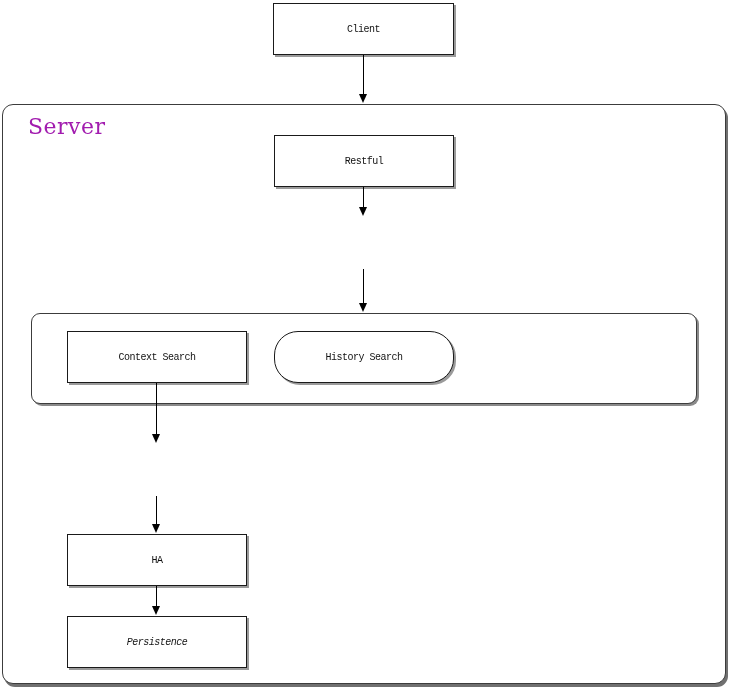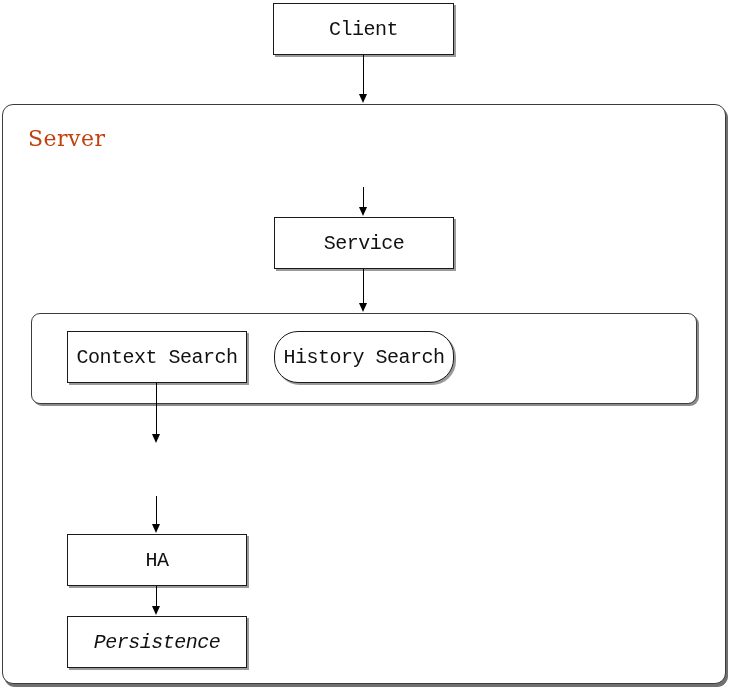--- a/index.html
+++ b/index.html
@@ -16,21 +16,21 @@
     position: absolute;
     width: 180px;
     height: 52px;
     box-sizing: border-box;
     background: #ffffff;
     border: 1px solid #1a1a1a;
     box-shadow: 2px 2px 0 0 #9a9a9a;
     display: flex;
     align-items: center;
     justify-content: center;
-    font-size: 20px;
+    font-size: 10px;
     letter-spacing: -0.5px;
     color: #111111;
     white-space: nowrap;
     z-index: 3;
   }
   
   .group {
     position: absolute;
     box-sizing: border-box;
     background: #ffffff;
@@ -45,24 +45,24 @@
   }
   .inner-group {
     left: 31px; top: 313px;
     width: 666px; height: 91px;
     border-radius: 9px;
     box-shadow: 2px 2px 0 0 #8a8a8a;
     z-index: 2;
   }
   .server-title {
     position: absolute;
-    left: 28px; top: 126px;
+    left: 28px; top: 114px;
     font-family: "DejaVu Serif", "Liberation Serif", serif;
     font-size: 22px;
-    color: #c2410c;
+    color: #a21caf;
     z-index: 4;
     letter-spacing: 0.5px;
   }
   
   .arrow {
     position: absolute;
     width: 9px;
     z-index: 5;
   }
   .arrow::before {
@@ -97,21 +97,21 @@
 
 <div class="canvas">
 
   <div class="node pos-client">Client</div>
 
   <div class="group server-group"></div>
   <div class="server-title">Server</div>
 
   <div class="group inner-group"></div>
 
-  <div class="node pos-service">Service</div>
+  <div class="node pos-restful">Restful</div>
   <div class="node pos-context-search">Context Search</div>
   <div class="node pos-history-search">History Search</div>
   <div class="node pos-ha">HA</div>
   <div class="node pos-persistence">Persistence</div>
 
   <div class="arrow" style="left:359px; top:55px; height:48px;"></div>
   <div class="arrow" style="left:359px; top:187px; height:29px;"></div>
   <div class="arrow" style="left:359px; top:269px; height:43px;"></div>
   <div class="arrow" style="left:152px; top:383px; height:60px;"></div>
   <div class="arrow" style="left:152px; top:496px; height:37px;"></div>

